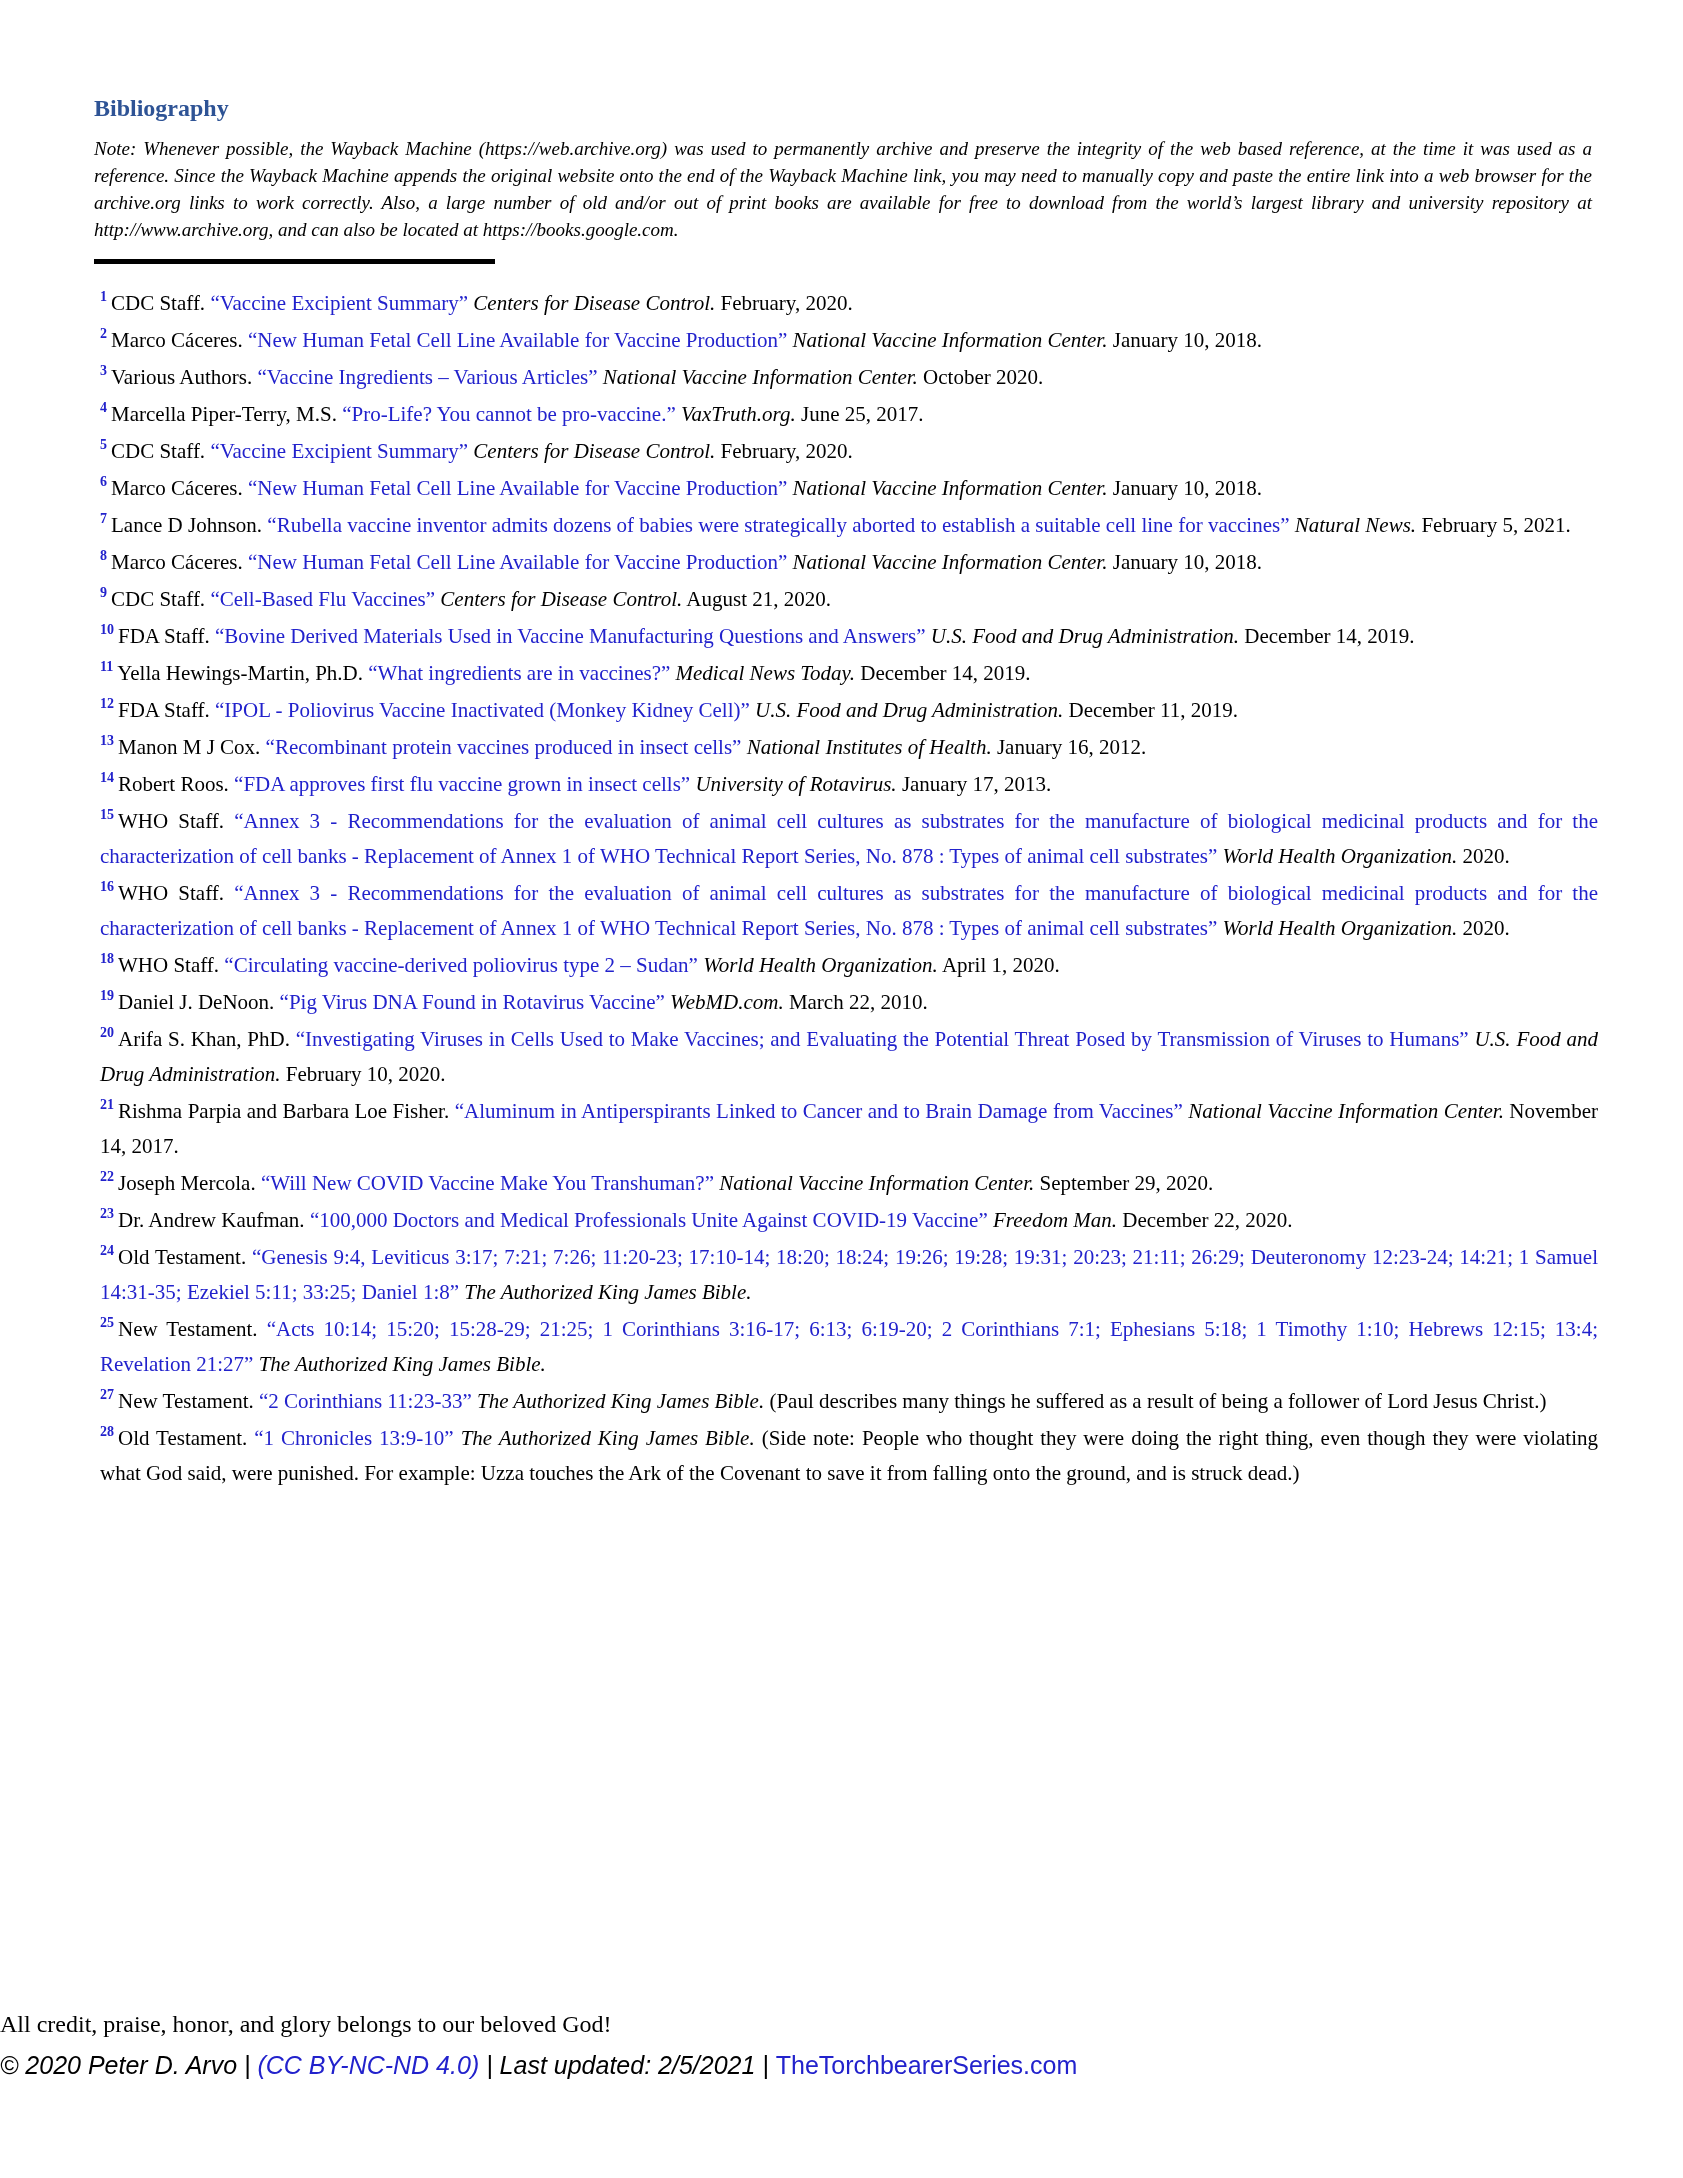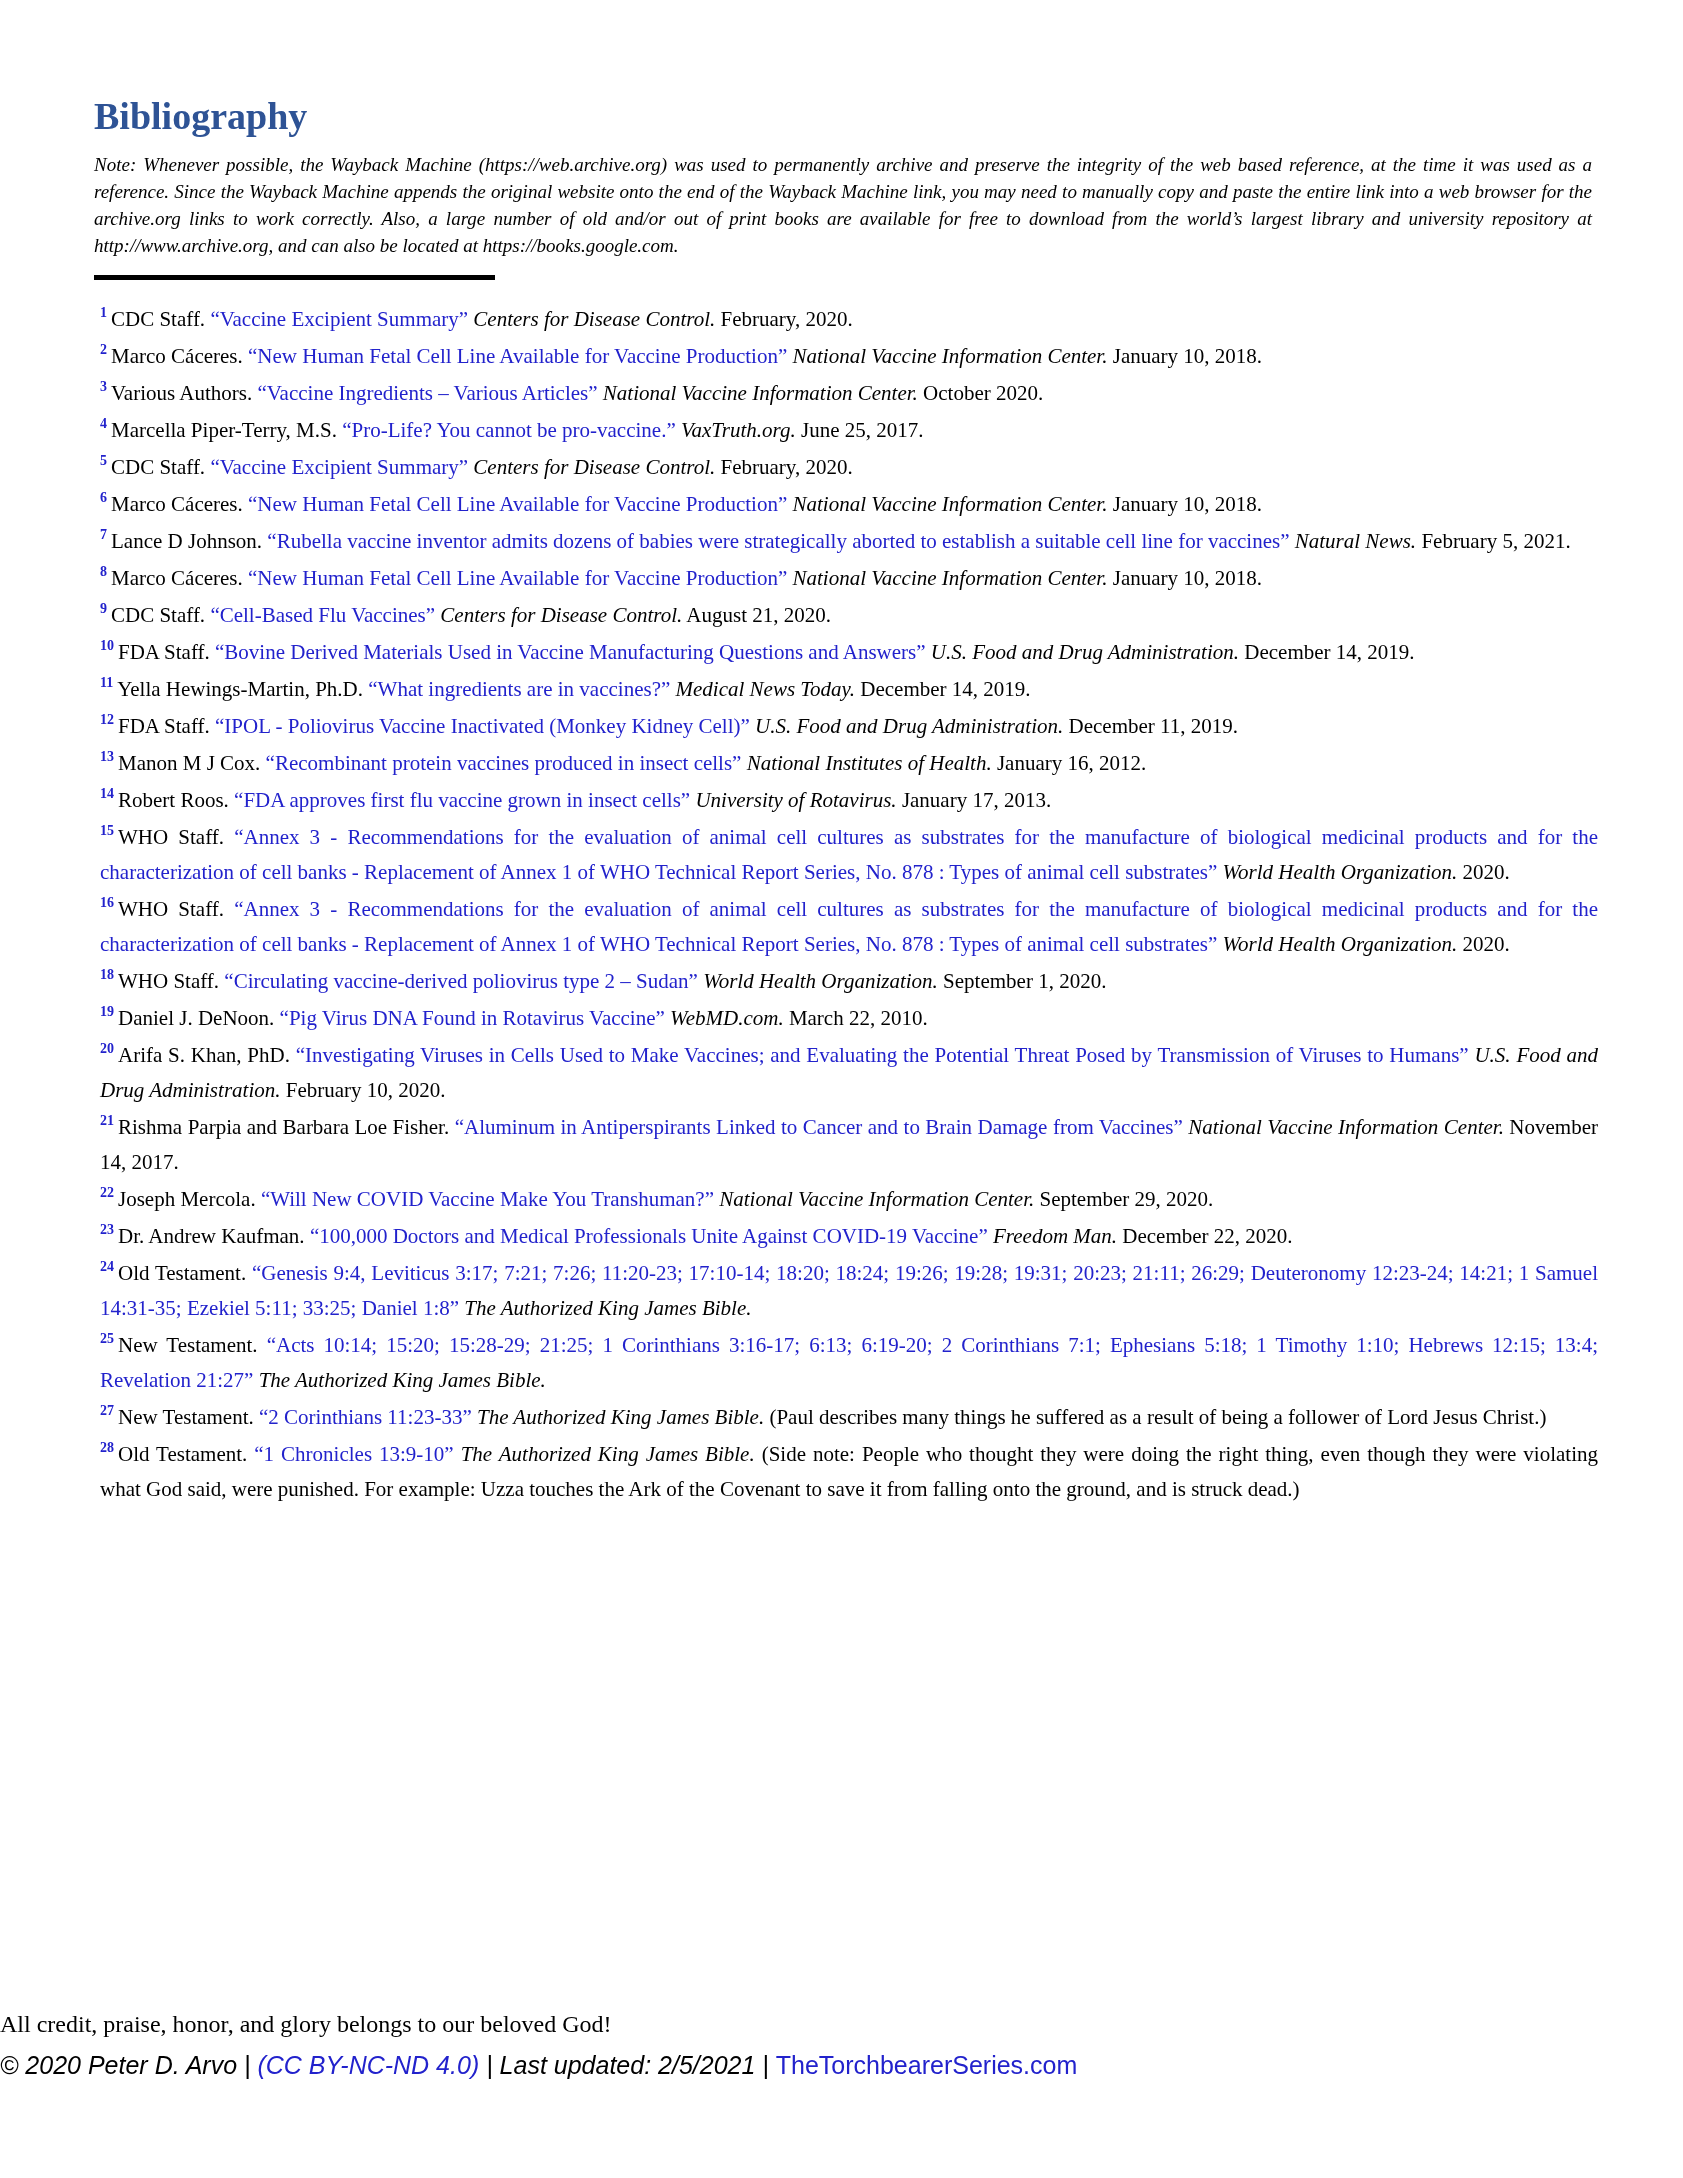--- a/index.html
+++ b/index.html
@@ -16,21 +16,21 @@
     font-family:"Liberation Serif", serif;
     color:var(--ink);
     overflow:hidden;
   }
   .page{
     position:absolute;top:0;left:0;width:1683px;height:2178px;
     padding:95px 91px 0 94px;
   }
   .title{
     font-family:"Liberation Serif", serif;
-    font-size:38px;font-weight:bold;color:var(--title-blue);
+    font-size:24px;font-weight:bold;color:var(--title-blue);
     line-height:1.15;margin:0 0 12px 0;
   }
   .note{
     font-size:19px;line-height:27px;font-style:italic;
     text-align:justify;margin:0 0 16px 0;
   }
   .footnote-sep{
     width:401px;height:5px;background:var(--ink);
     margin:0 0 22px 0;
   }
@@ -80,21 +80,21 @@
       <p class="ref"><sup>7</sup><span class="plain">Lance D Johnson. </span><span class="link">“Rubella vaccine inventor admits dozens of babies were strategically aborted to establish a suitable cell line for vaccines”</span><span class="source"> Natural News.</span><span class="plain"> February 5, 2021.</span></p>
       <p class="ref"><sup>8</sup><span class="plain">Marco Cáceres. </span><span class="link">“New Human Fetal Cell Line Available for Vaccine Production”</span><span class="source"> National Vaccine Information Center.</span><span class="plain"> January 10, 2018.</span></p>
       <p class="ref"><sup>9</sup><span class="plain">CDC Staff. </span><span class="link">“Cell-Based Flu Vaccines”</span><span class="source"> Centers for Disease Control.</span><span class="plain"> August 21, 2020.</span></p>
       <p class="ref"><sup>10</sup><span class="plain">FDA Staff. </span><span class="link">“Bovine Derived Materials Used in Vaccine Manufacturing Questions and Answers”</span><span class="source"> U.S. Food and Drug Administration.</span><span class="plain"> December 14, 2019.</span></p>
       <p class="ref"><sup>11</sup><span class="plain">Yella Hewings-Martin, Ph.D. </span><span class="link">“What ingredients are in vaccines?”</span><span class="source"> Medical News Today.</span><span class="plain"> December 14, 2019.</span></p>
       <p class="ref"><sup>12</sup><span class="plain">FDA Staff. </span><span class="link">“IPOL - Poliovirus Vaccine Inactivated (Monkey Kidney Cell)”</span><span class="source"> U.S. Food and Drug Administration.</span><span class="plain"> December 11, 2019.</span></p>
       <p class="ref"><sup>13</sup><span class="plain">Manon M J Cox. </span><span class="link">“Recombinant protein vaccines produced in insect cells”</span><span class="source"> National Institutes of Health.</span><span class="plain"> January 16, 2012.</span></p>
       <p class="ref"><sup>14</sup><span class="plain">Robert Roos. </span><span class="link">“FDA approves first flu vaccine grown in insect cells”</span><span class="source"> University of Rotavirus.</span><span class="plain"> January 17, 2013.</span></p>
       <p class="ref"><sup>15</sup><span class="plain">WHO Staff. </span><span class="link">“Annex 3 - Recommendations for the evaluation of animal cell cultures as substrates for the manufacture of biological medicinal products and for the characterization of cell banks - Replacement of Annex 1 of WHO Technical Report Series, No. 878 : Types of animal cell substrates”</span><span class="source"> World Health Organization.</span><span class="plain"> 2020.</span></p>
       <p class="ref"><sup>16</sup><span class="plain">WHO Staff. </span><span class="link">“Annex 3 - Recommendations for the evaluation of animal cell cultures as substrates for the manufacture of biological medicinal products and for the characterization of cell banks - Replacement of Annex 1 of WHO Technical Report Series, No. 878 : Types of animal cell substrates”</span><span class="source"> World Health Organization.</span><span class="plain"> 2020.</span></p>
-      <p class="ref"><sup>18</sup><span class="plain">WHO Staff. </span><span class="link">“Circulating vaccine-derived poliovirus type 2 – Sudan”</span><span class="source"> World Health Organization.</span><span class="plain"> September 1, 2020.</span></p>
+      <p class="ref"><sup>18</sup><span class="plain">WHO Staff. </span><span class="link">“Circulating vaccine-derived poliovirus type 2 – Sudan”</span><span class="source"> World Health Organization.</span><span class="plain"> April 1, 2020.</span></p>
       <p class="ref"><sup>19</sup><span class="plain">Daniel J. DeNoon. </span><span class="link">“Pig Virus DNA Found in Rotavirus Vaccine”</span><span class="source"> WebMD.com.</span><span class="plain"> March 22, 2010.</span></p>
       <p class="ref"><sup>20</sup><span class="plain">Arifa S. Khan, PhD. </span><span class="link">“Investigating Viruses in Cells Used to Make Vaccines; and Evaluating the Potential Threat Posed by Transmission of Viruses to Humans”</span><span class="source"> U.S. Food and Drug Administration.</span><span class="plain"> February 10, 2020.</span></p>
       <p class="ref"><sup>21</sup><span class="plain">Rishma Parpia and Barbara Loe Fisher. </span><span class="link">“Aluminum in Antiperspirants Linked to Cancer and to Brain Damage from Vaccines”</span><span class="source"> National Vaccine Information Center.</span><span class="plain"> November 14, 2017.</span></p>
       <p class="ref"><sup>22</sup><span class="plain">Joseph Mercola. </span><span class="link">“Will New COVID Vaccine Make You Transhuman?”</span><span class="source"> National Vaccine Information Center.</span><span class="plain"> September 29, 2020.</span></p>
       <p class="ref"><sup>23</sup><span class="plain">Dr. Andrew Kaufman. </span><span class="link">“100,000 Doctors and Medical Professionals Unite Against COVID-19 Vaccine”</span><span class="source"> Freedom Man.</span><span class="plain"> December 22, 2020.</span></p>
       <p class="ref"><sup>24</sup><span class="plain">Old Testament. </span><span class="link">“Genesis 9:4, Leviticus 3:17; 7:21; 7:26; 11:20-23; 17:10-14; 18:20; 18:24; 19:26; 19:28; 19:31; 20:23; 21:11; 26:29; Deuteronomy 12:23-24; 14:21; 1 Samuel 14:31-35; Ezekiel 5:11; 33:25; Daniel 1:8”</span><span class="source"> The Authorized King James Bible.</span></p>
       <p class="ref"><sup>25</sup><span class="plain">New Testament. </span><span class="link">“Acts 10:14; 15:20; 15:28-29; 21:25; 1 Corinthians 3:16-17; 6:13; 6:19-20; 2 Corinthians 7:1; Ephesians 5:18; 1 Timothy 1:10; Hebrews 12:15; 13:4; Revelation 21:27”</span><span class="source"> The Authorized King James Bible.</span></p>
       <p class="ref"><sup>27</sup><span class="plain">New Testament. </span><span class="link">“2 Corinthians 11:23-33”</span><span class="source"> The Authorized King James Bible.</span><span class="plain"> (Paul describes many things he suffered as a result of being a follower of Lord Jesus Christ.)</span></p>
       <p class="ref"><sup>28</sup><span class="plain">Old Testament. </span><span class="link">“1 Chronicles 13:9-10”</span><span class="source"> The Authorized King James Bible.</span><span class="plain"> (Side note: People who thought they were doing the right thing, even though they were violating what God said, were punished. For example: Uzza touches the Ark of the Covenant to save it from falling onto the ground, and is struck dead.)</span></p>
     </div>

